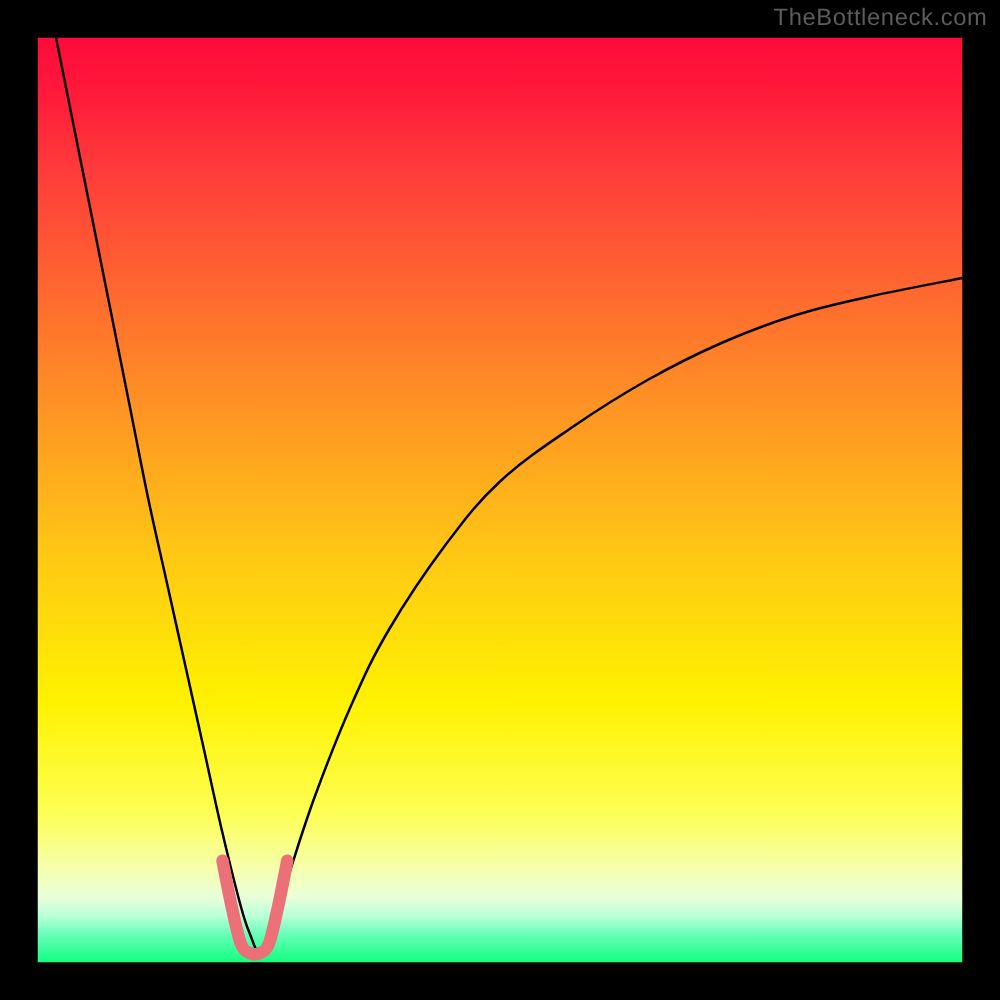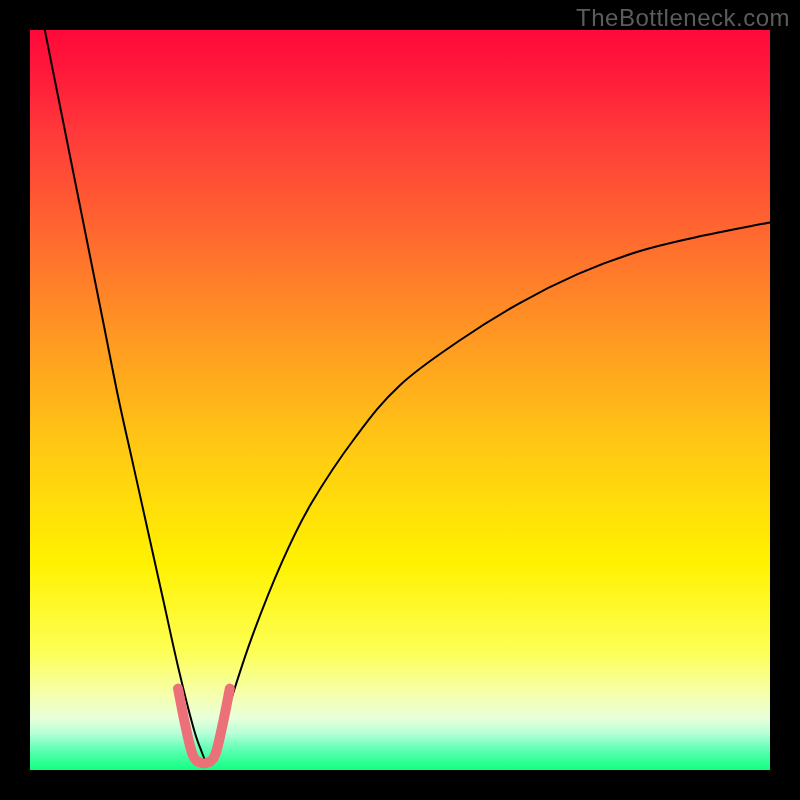--- a/index.html
+++ b/index.html
@@ -15,21 +15,21 @@
     position: relative;
     width: 800px;
     height: 800px;
     background: #000;
   }
   .watermark {
     position: absolute;
     top: 4px;
     right: 10px;
     color: #5c5c5c;
-    font-size: 24px;
+    font-size: 19px;
     font-weight: 400;
     letter-spacing: 0.5px;
     z-index: 50;
   }
   .plot-area {
     position: absolute;
     left: 30px;
     top: 30px;
     width: 740px;
     height: 740px;

